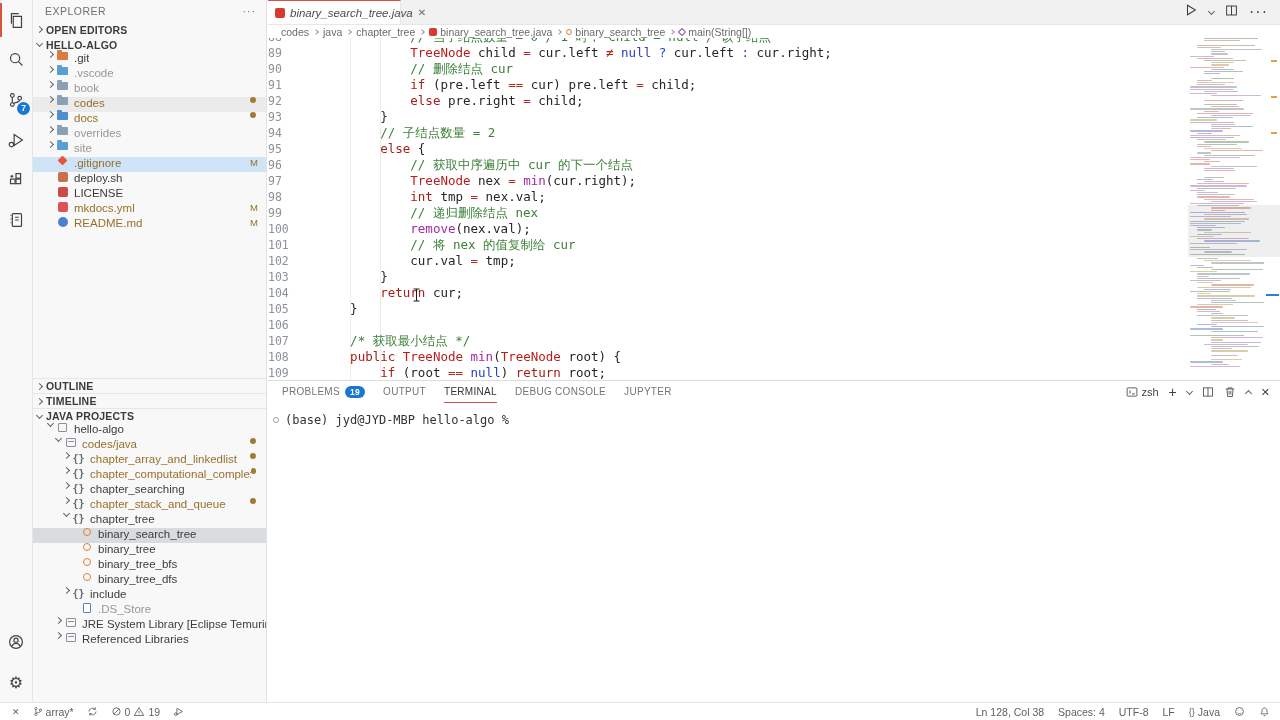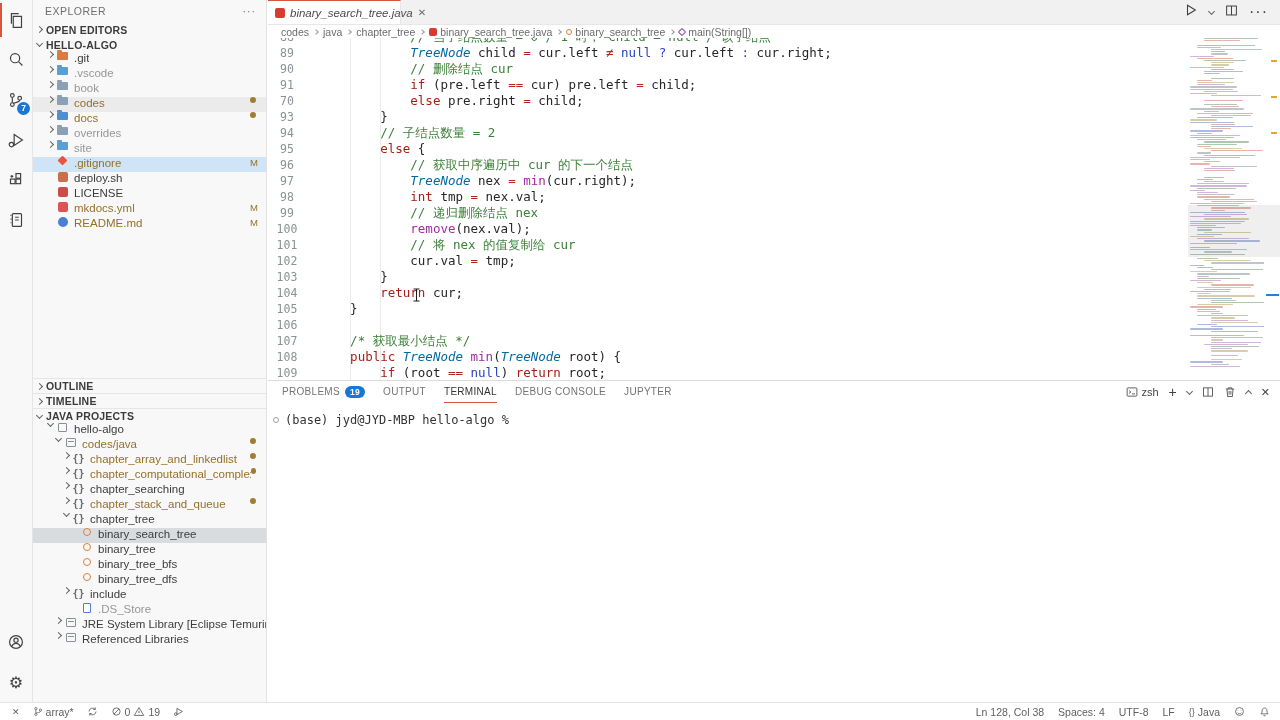--- a/index.html
+++ b/index.html
@@ -62,23 +62,23 @@
   .java-chip{width:10px;height:10px;border-radius:2px;background:#d63b2f;flex:none;}
   .tab-actions{margin-left:auto;display:flex;align-items:center;gap:11px;padding-right:12px;color:#3d3d3d;}
   .breadcrumbs{height:13px;display:flex;align-items:center;font-size:10.5px;color:#6b6b6b;padding-left:13px;gap:5px;white-space:nowrap;}
   .bc-sep{width:4px;height:4px;border-right:1px solid #9a9a9a;border-top:1px solid #9a9a9a;transform:rotate(45deg);flex:none;}
   .bc-item{display:flex;align-items:center;gap:3px;cursor:pointer;}
   .icn-method{width:6px;height:6px;border:1.3px solid #8b46a8;transform:rotate(45deg);border-radius:1px;}
 
   .editor{position:absolute;top:38px;left:0;right:0;height:342px;overflow:hidden;background:#fff;}
   #code{position:absolute;top:-9px;left:0;right:95px;}
   .code-line{height:16px;line-height:16px;display:flex;font-family:"DejaVu Sans Mono",monospace;font-size:12.5px;}
-  .ln{width:38px;text-align:center;color:#8a9199;flex:none;font-size:11.5px;}
+  .ln{width:38px;text-align:left;color:#8a9199;flex:none;font-size:11.5px;}
   .ct{margin-left:14px;white-space:pre;color:#262626;}
-  .tk-c{color:#3c8039;} .tk-k{color:#a52016;} .tk-t{color:#0369a1;font-style:italic;}
+  .tk-c{color:#3c8039;} .tk-k{color:#a52016;} .tk-t{color:#b91c1c;}
   .tk-f{color:#a32ba3;} .tk-o{color:#b5271b;} .tk-b{color:#2741cc;} .tk-p{color:#262626;}
   .guide{position:absolute;top:0;bottom:0;width:1px;background:#ececec;}
   .minimap{position:absolute;right:16px;top:0;width:74px;height:335px;overflow:hidden;}
   .mm-ln{position:absolute;height:1.3px;border-radius:1px;}
   .mm-slider{position:absolute;right:0;top:167px;height:52px;width:92px;background:rgba(100,100,100,.10);}
   .ovruler{position:absolute;right:0;top:0;width:15px;height:100%;}
   .ov-mark{position:absolute;right:3px;width:6px;height:2px;background:#e2a23c;}
   .ov-cursor{position:absolute;right:1px;top:256px;width:13px;height:2px;background:#2f7cd6;}
   .ibeam{position:absolute;left:144px;top:250px;}
 
@@ -491,21 +491,21 @@
           </div>
           <div class="code-line">
             <span class="ln">90</span>
             <span class="ct">            <span class="tk-c">// 删除结点 cur</span></span>
           </div>
           <div class="code-line">
             <span class="ln">91</span>
             <span class="ct">            <span class="tk-k">if</span><span class="tk-p"> (pre.left </span><span class="tk-o">==</span><span class="tk-p"> cur) pre.left </span><span class="tk-o">=</span><span class="tk-p"> child;</span></span>
           </div>
           <div class="code-line">
-            <span class="ln">70</span>
+            <span class="ln">92</span>
             <span class="ct">            <span class="tk-k">else</span><span class="tk-p"> pre.right </span><span class="tk-o">=</span><span class="tk-p"> child;</span></span>
           </div>
           <div class="code-line">
             <span class="ln">93</span>
             <span class="ct">        <span class="tk-p">}</span></span>
           </div>
           <div class="code-line">
             <span class="ln">94</span>
             <span class="ct">        <span class="tk-c">// 子结点数量 = 2</span></span>
           </div>

